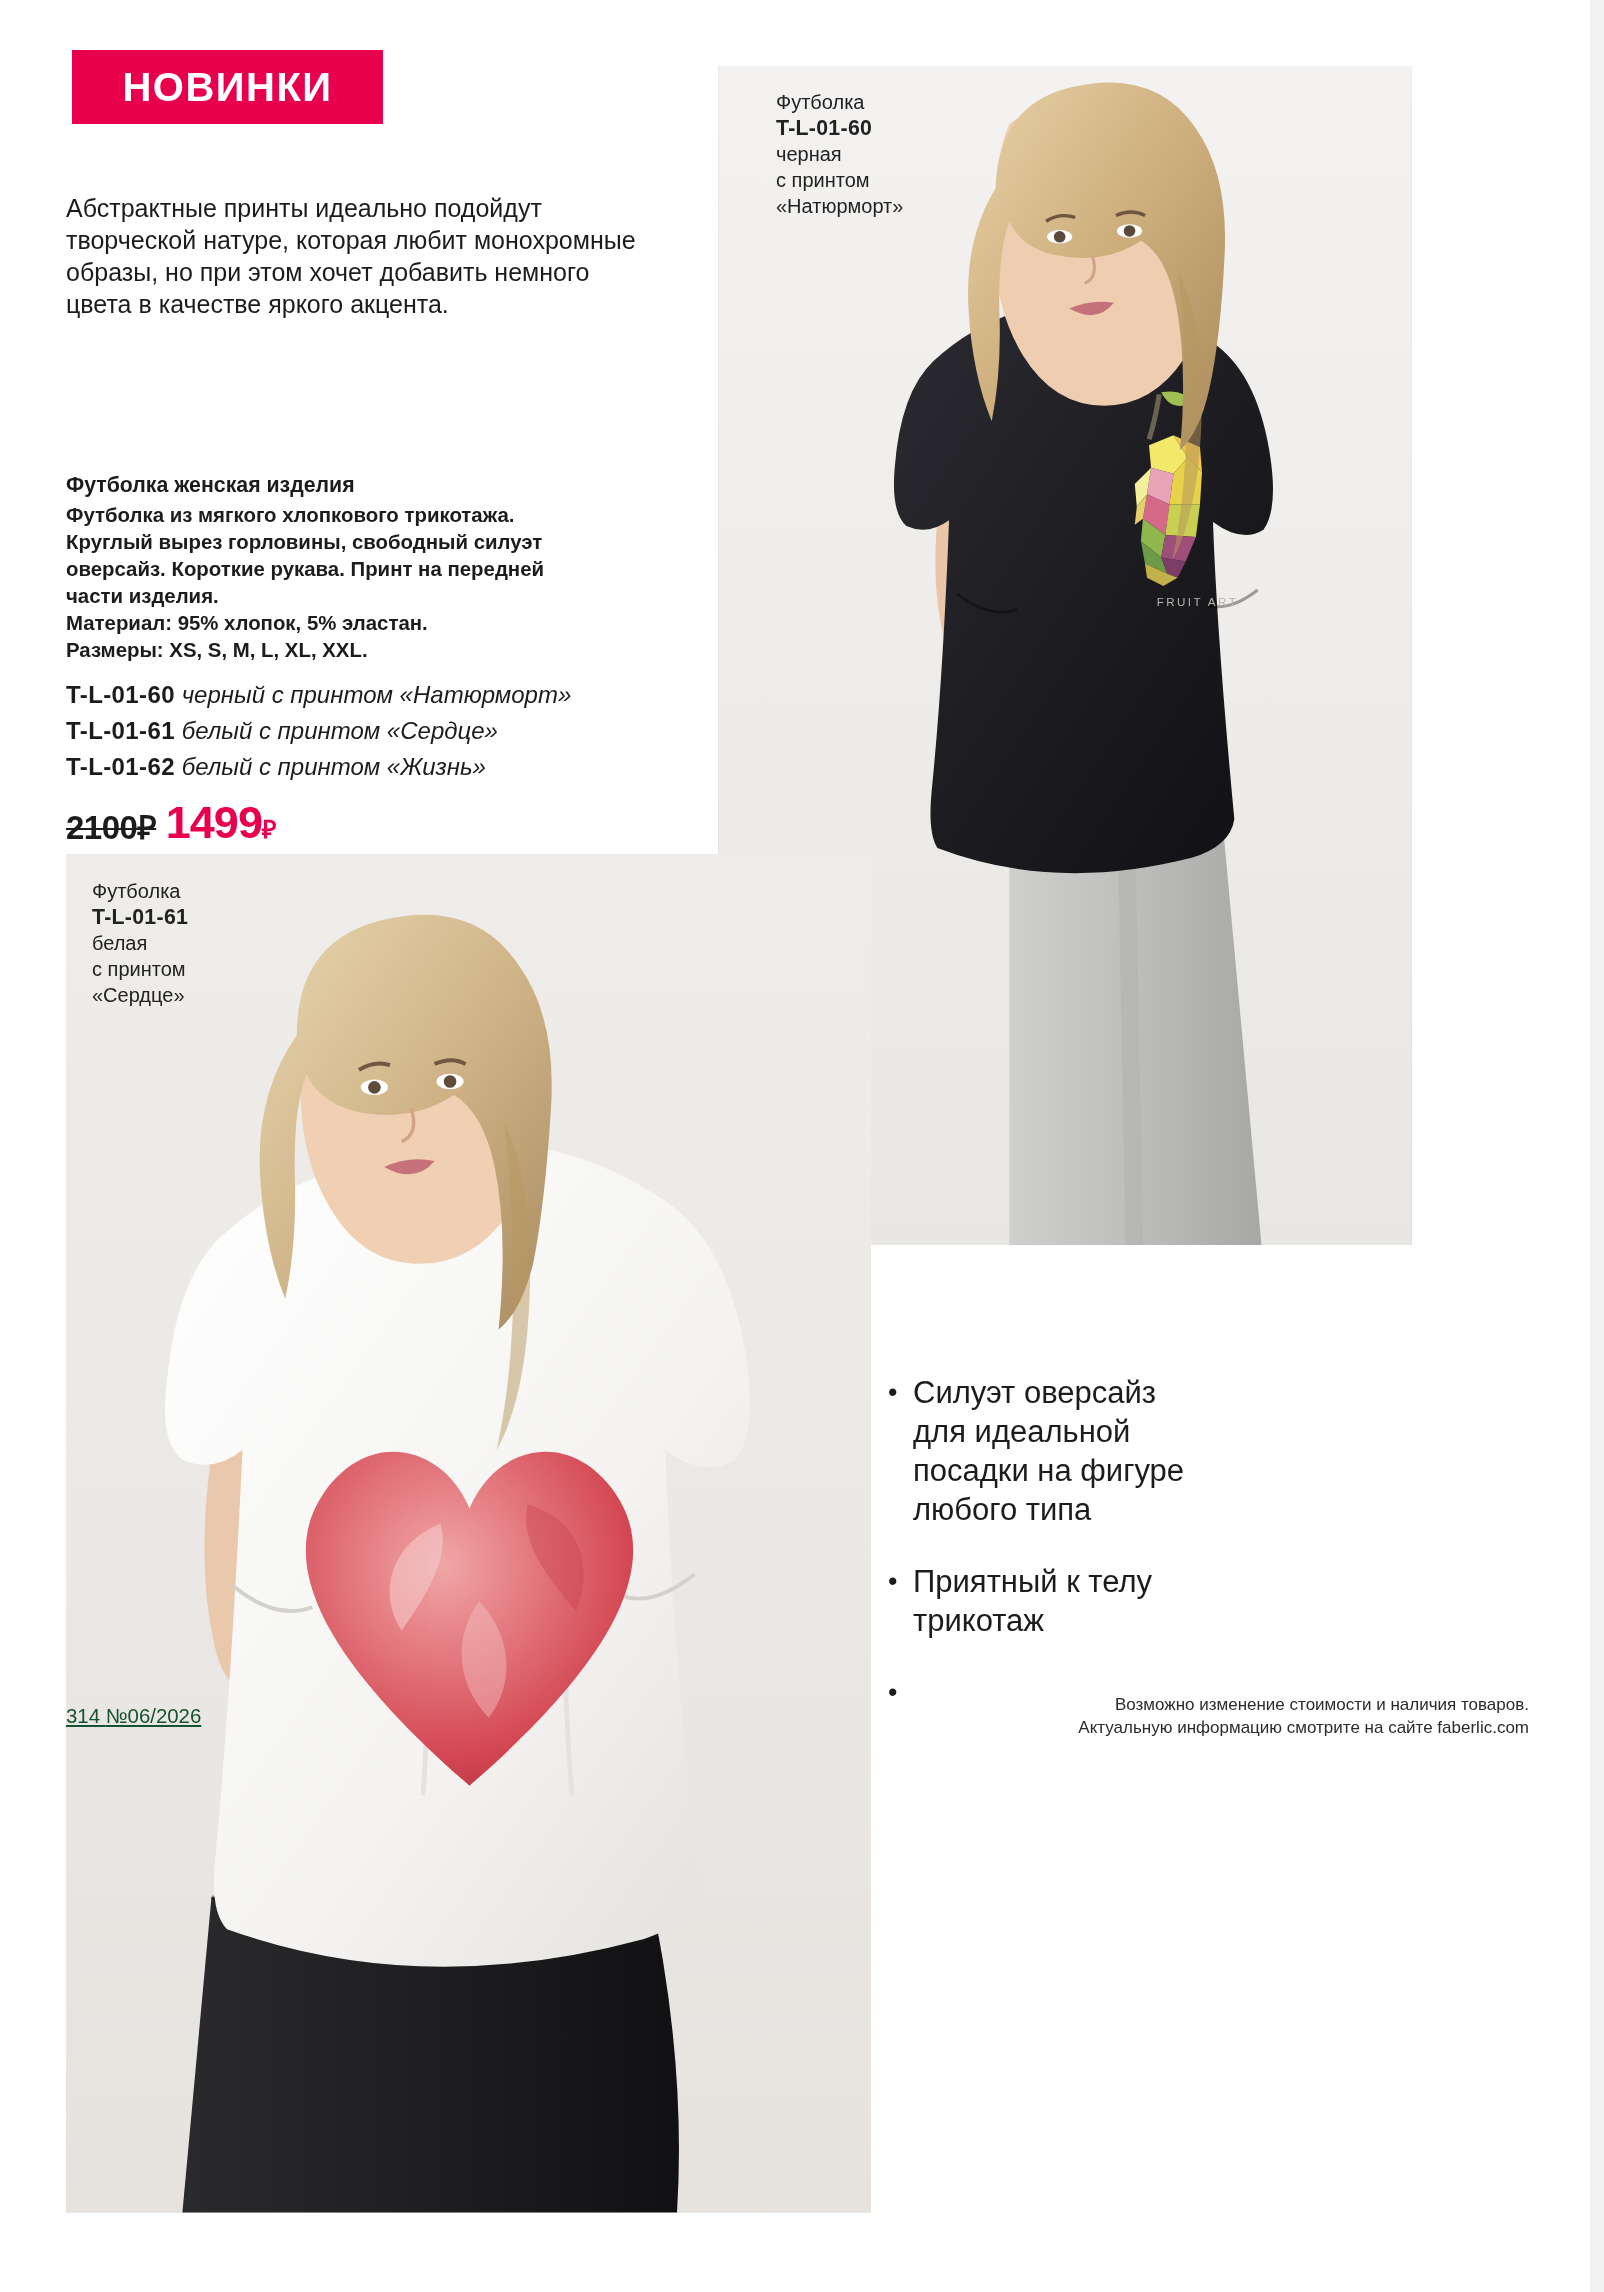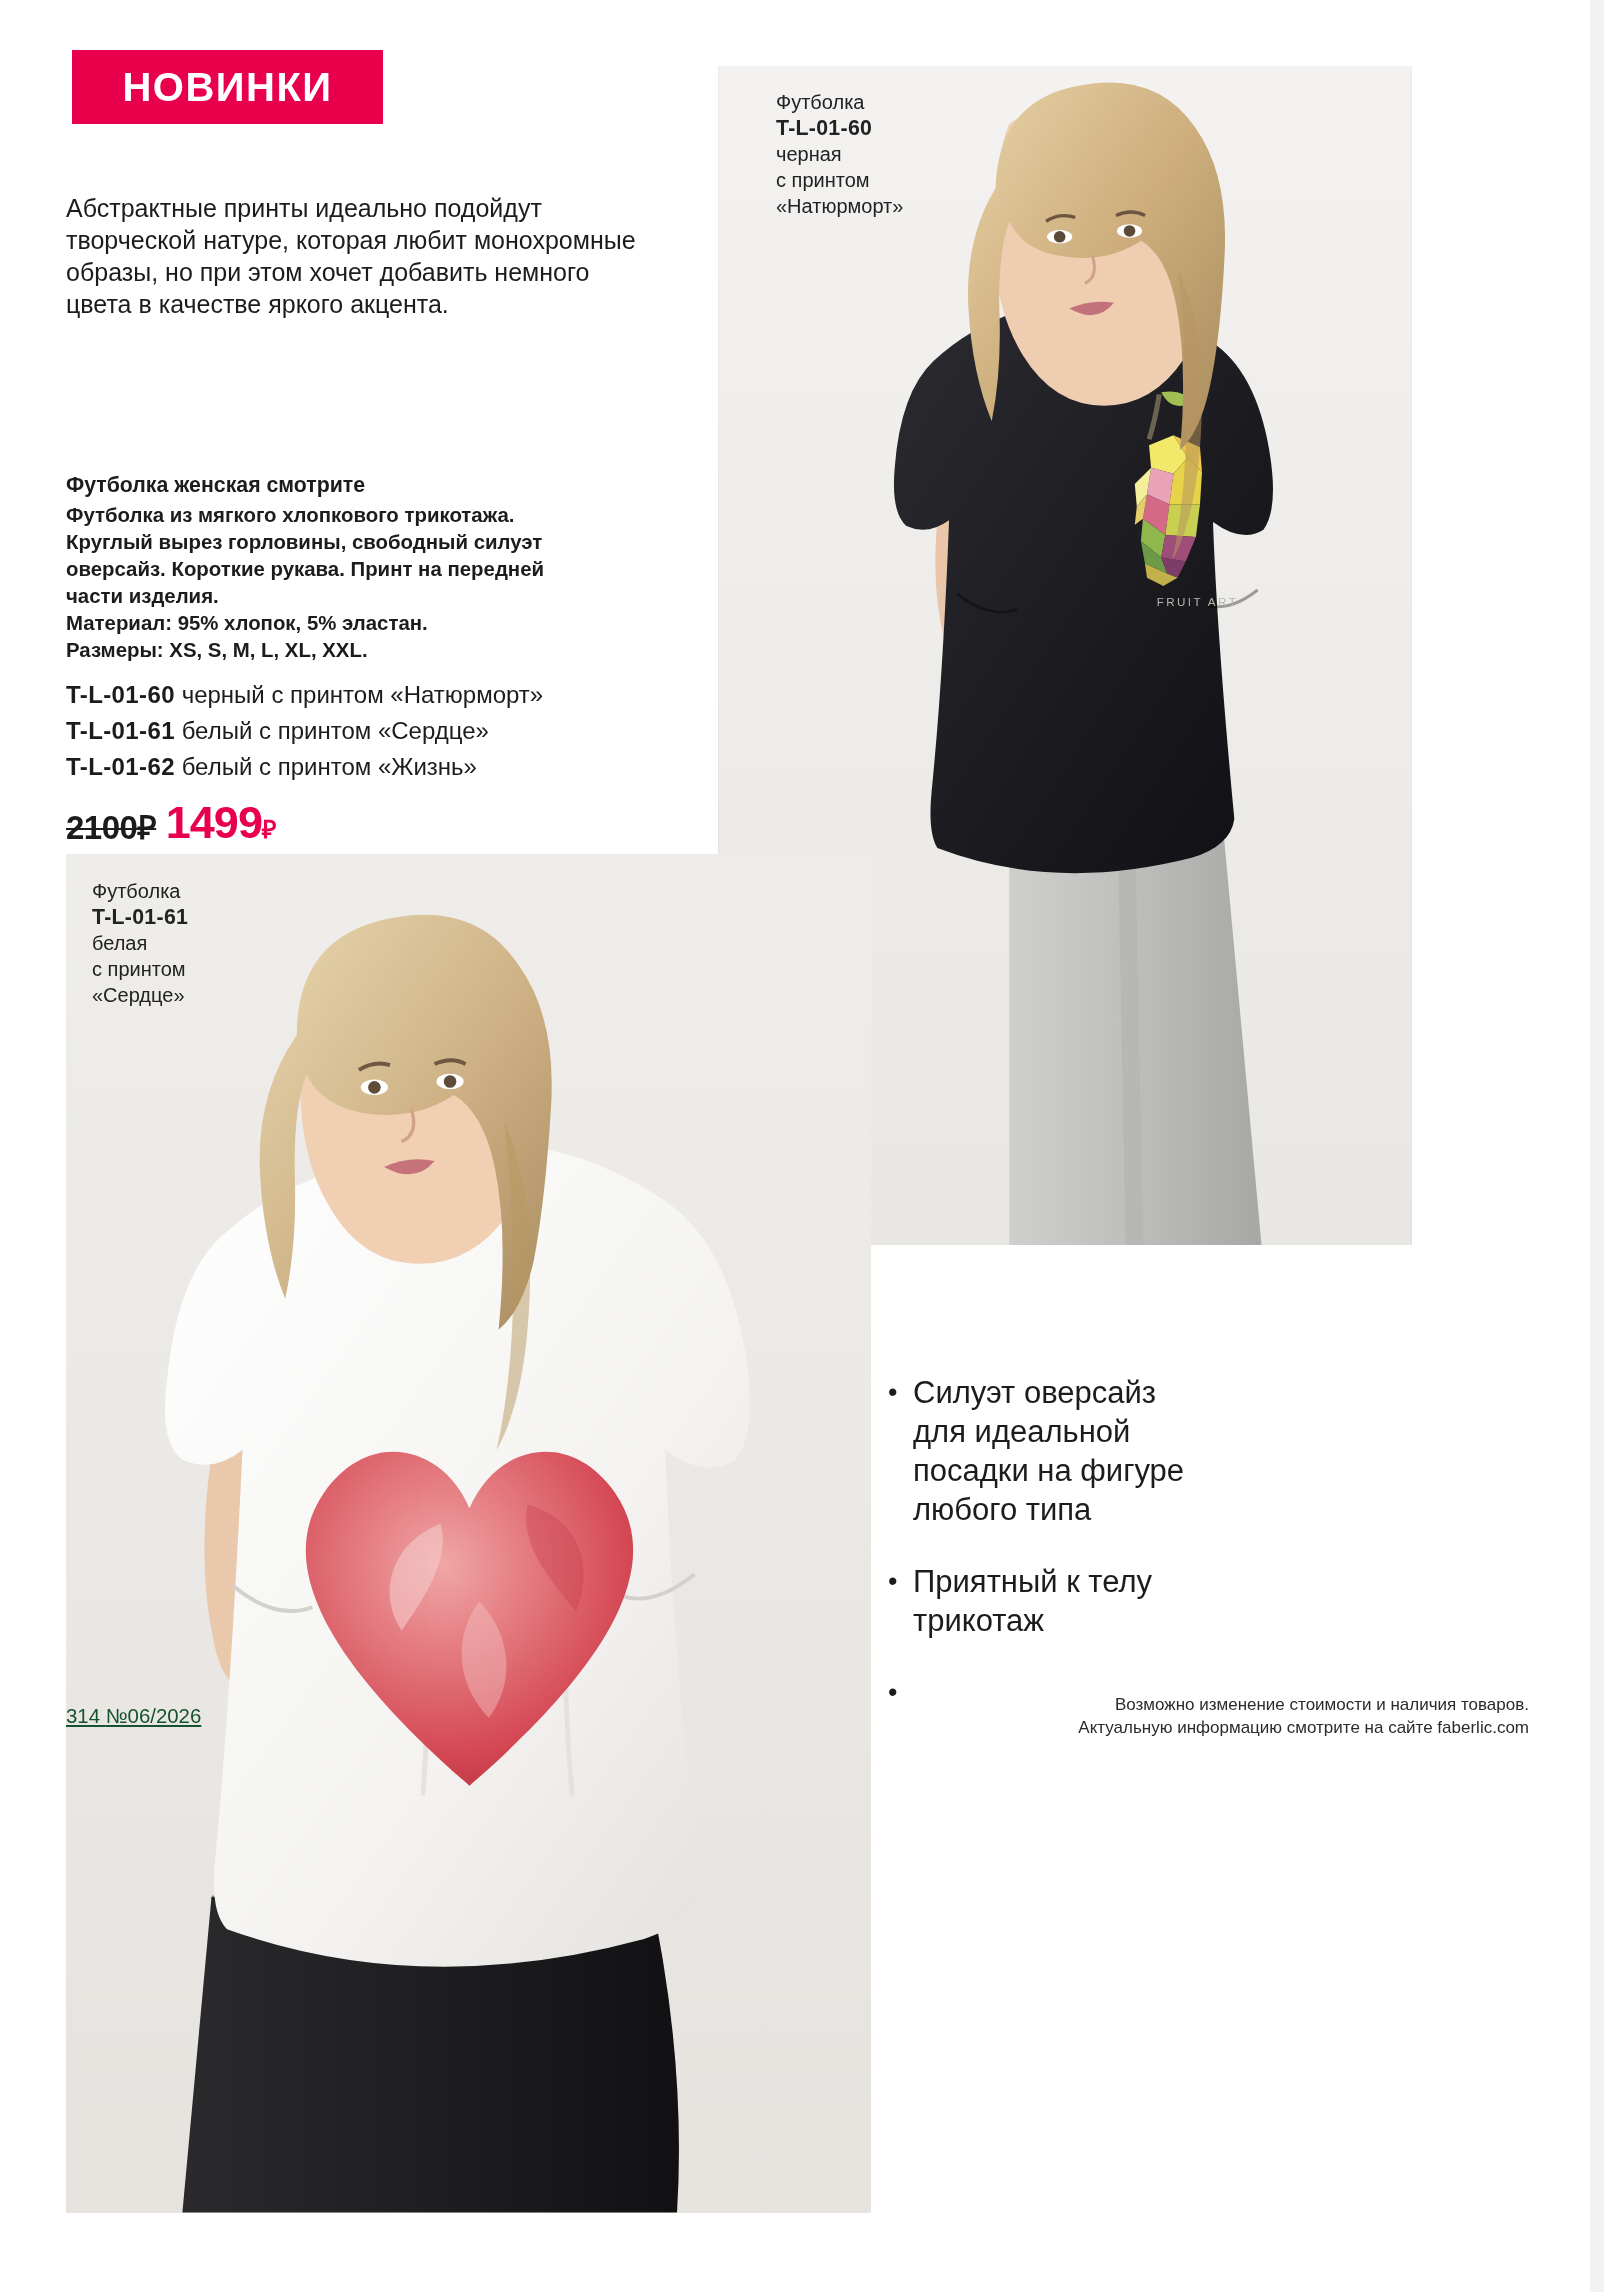--- a/index.html
+++ b/index.html
@@ -73,21 +73,21 @@
   }
   .desc-line { display: block; font-weight: bold; }
 
   .variants { margin-top: 13.6px; }
   .variant {
     font-size: 24px;
     line-height: 36px;
     white-space: nowrap;
   }
   .variant .code { font-weight: bold; letter-spacing: 0.4px; }
-  .variant .name { }
+  .variant .name { font-style: italic; }
 
   .price-row {
     margin-top: 11.6px;
     display: flex;
     align-items: flex-end;
   }
   .old-price {
     font-size: 33px;
     font-weight: bold;
     color: #1c1c1c;
@@ -182,21 +182,21 @@
 
   <div class="edge-strip"></div>
 
   <div class="badge">
     <span>НОВИНКИ</span>
   </div>
 
   <div class="intro">Абстрактные принты идеально подойдут творческой натуре, которая любит монохромные образы, но при этом хочет добавить немного цвета в качестве яркого акцента.</div>
 
   <div class="desc">
-    <div class="desc-title">Футболка женская смотрите</div>
+    <div class="desc-title">Футболка женская изделия</div>
     <div class="desc-body">
       <span class="desc-line">Футболка из мягкого хлопкового трикотажа.</span>
       <span class="desc-line">Круглый вырез горловины, свободный силуэт</span>
       <span class="desc-line">оверсайз. Короткие рукава. Принт на передней</span>
       <span class="desc-line">части изделия.</span>
       <span class="desc-line">Материал: 95% хлопок, 5% эластан.</span>
       <span class="desc-line">Размеры: XS, S, M, L, XL, XXL.</span>
     </div>
 
     <div class="variants">

